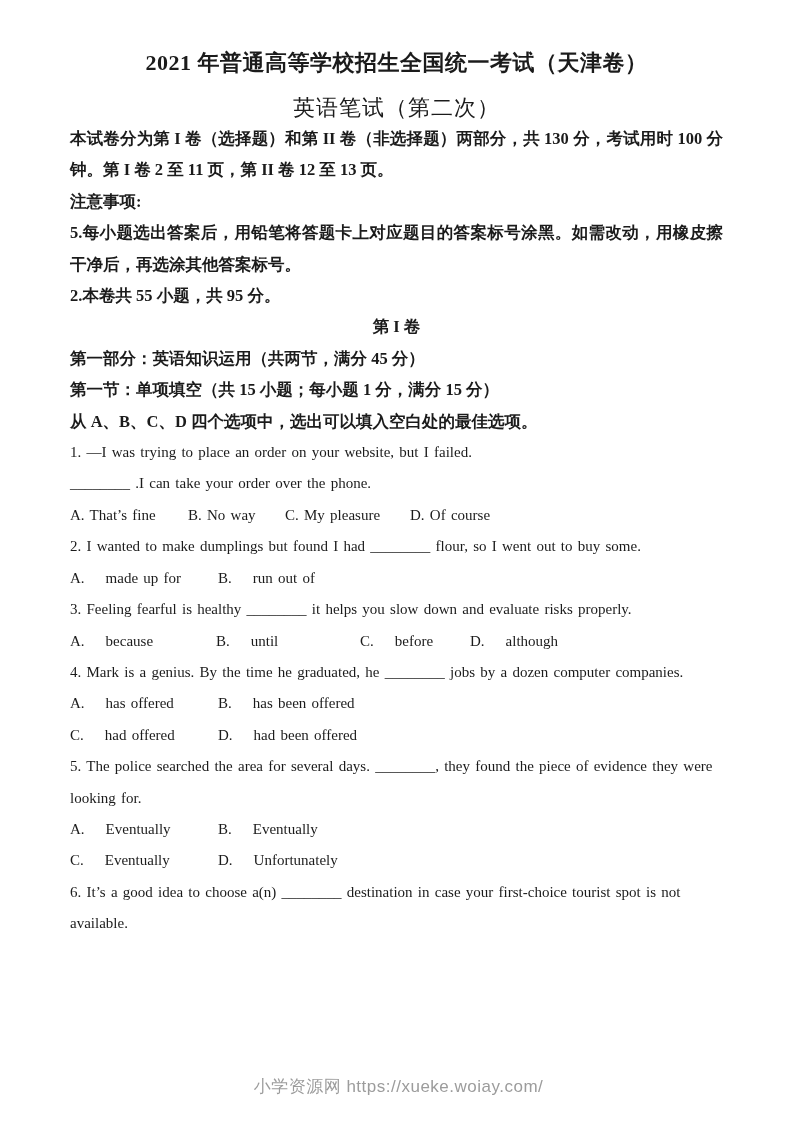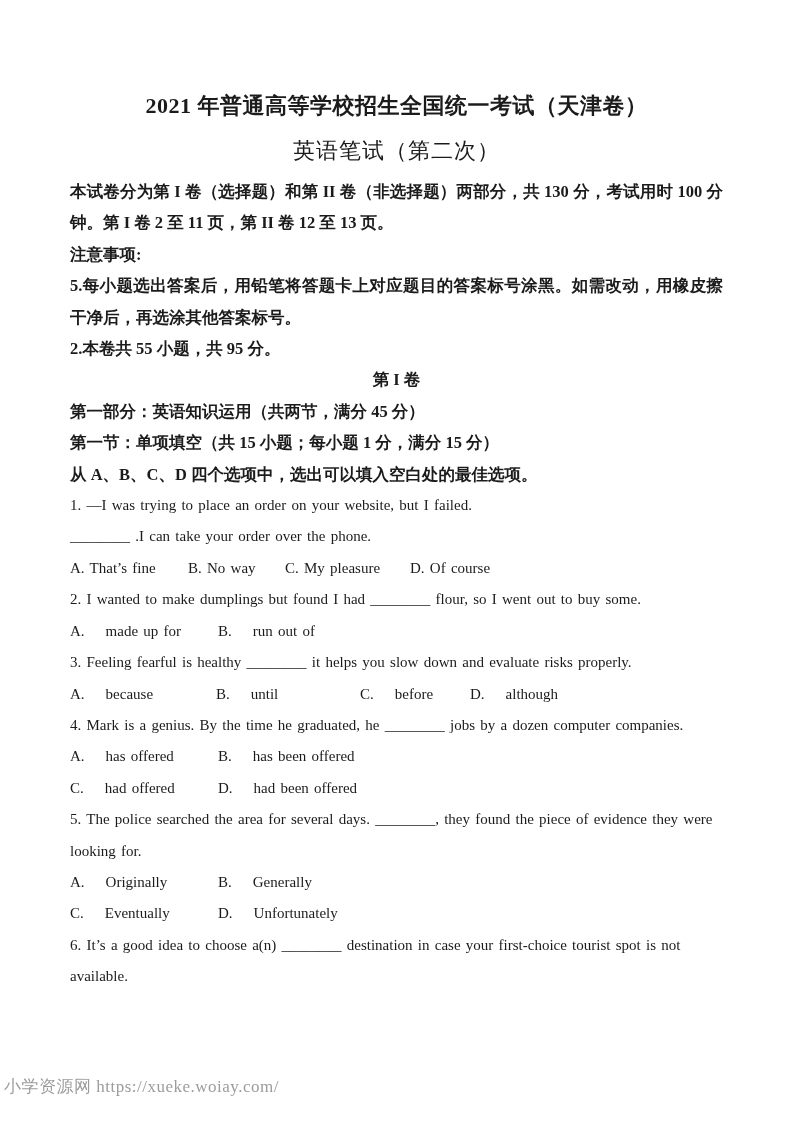--- a/index.html
+++ b/index.html
@@ -6,40 +6,40 @@
   .page {
     position: relative;
     width: 793px;
     height: 1122px;
     margin: 0 auto;
     background: #ffffff;
     color: #1b1b1b;
     font-family: "Liberation Serif", serif;
     overflow: hidden;
   }
-  .content { padding: 91px 70px 0 70px; }
+  .content { padding: 48px 70px 0 70px; }
 
   .doc-title {
     margin: 0;
     text-align: center;
     font-size: 22px;
     line-height: 30px;
     font-weight: bold;
     letter-spacing: 0.5px;
   }
   .doc-subtitle {
     margin: 15px 0 0 0;
     text-align: center;
     font-size: 22px;
     line-height: 30px;
     font-weight: normal;
     letter-spacing: 1px;
   }
 
-  .body-text { margin-top: 10px; }
+  .body-text { }
   .line { margin: 0; line-height: 31.4px; }
   .cn {
     font-weight: bold;
     font-size: 16.5px;
     text-align: justify;
   }
   .cn.center { text-align: center; }
   .en {
     font-size: 15px;
     word-spacing: 1.5px;
@@ -65,21 +65,22 @@
   
   .q3r .cell:nth-child(1) { width: 146px; }
   .q3r .cell:nth-child(2) { width: 144px; }
   .q3r .cell:nth-child(3) { width: 110px; }
 
   .footer {
     position: absolute;
     left: 4px;
     right: 0;
     bottom: 24px;
-    font-family: Liberation Serif, serif;
+    text-align: center;
+    font-family: Liberation Sans, sans-serif;
     font-size: 17px;
     color: #9c9c9c;
     letter-spacing: 0.5px;
   }
 </style>
 </head>
 <body>
 
 <div class="page">
   <div class="content">
@@ -127,21 +128,21 @@
           <span class="cell">A.    has offered</span><span class="cell">B.    has been offered</span>
         </div>
         <div class="opt-row two">
           <span class="cell">C.    had offered</span><span class="cell">D.    had been offered</span>
         </div>
       </div>
 
       <div>
         <p class="line en">5. The police searched the area for several days. ________, they found the piece of evidence they were looking for.</p>
         <div class="opt-row two">
-          <span class="cell">A.    Originally</span><span class="cell">B.    Generally</span>
+          <span class="cell">A.    Eventually</span><span class="cell">B.    Eventually</span>
         </div>
         <div class="opt-row two">
           <span class="cell">C.    Eventually</span><span class="cell">D.    Unfortunately</span>
         </div>
       </div>
 
       <div>
         <p class="line en">6. It’s a good idea to choose a(n) ________ destination in case your first-choice tourist spot is not available.</p>
       </div>
 

